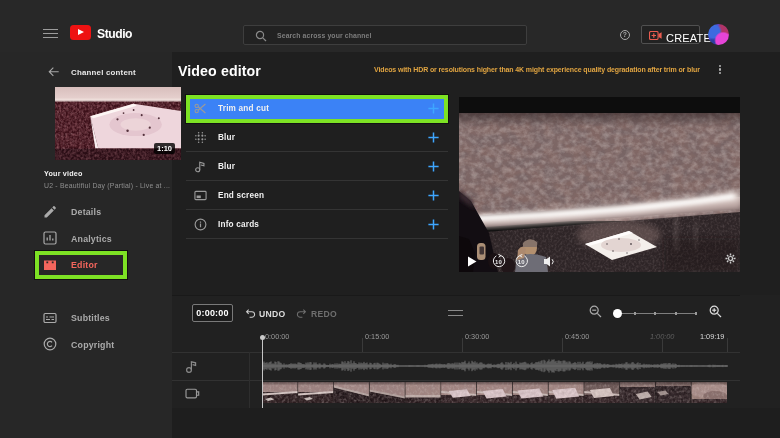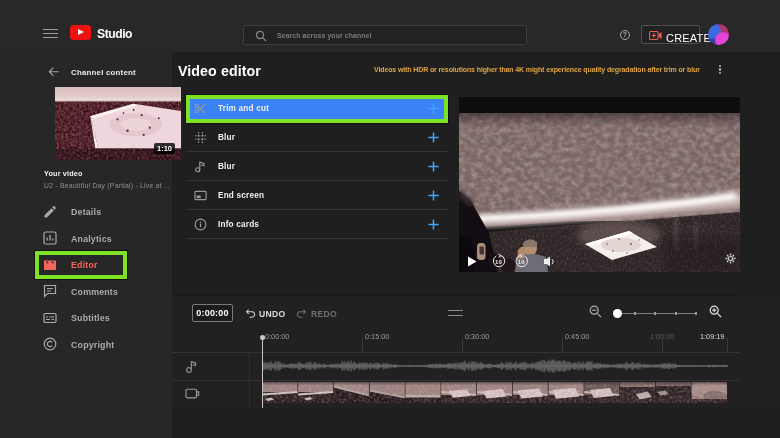--- a/index.html
+++ b/index.html
@@ -177,27 +177,20 @@
           <rect x="1" y="1" width="12" height="12" rx="1.5" fill="none" stroke="#aaa" stroke-width="1.2"></rect>
           <path d="M4.2 9.5 V6.5 M7 9.5 V4 M9.8 9.5 V7.5" stroke="#aaa" stroke-width="1.3"></path>
         </svg>
       <div class="lbl">Analytics</div>
     </div>
     <div class="navitem active" style="top:199.5px">
       <svg class="ic" viewBox="0 0 14 14">
           <path d="M1 3.5 h2.4 v1.8 h1.8 V3.5 h3.6 v1.8 h1.8 V3.5 H13 V12 H1 Z M1 3.5 v-1 h12 v1" fill="#f4655c"></path>
         </svg>
       <div class="lbl">Editor</div>
-    </div>
-    <div class="navitem" style="top:226px">
-      <svg class="ic" viewBox="0 0 14 14">
-          <path d="M1.5 1.5 h11 v8 h-8 l-3 3 Z" fill="none" stroke="#aaa" stroke-width="1.2"></path>
-          <path d="M4 4.5 h6 M4 7 h4" stroke="#aaa" stroke-width="1.1"></path>
-        </svg>
-      <div class="lbl">Comments</div>
     </div>
     <div class="navitem" style="top:252.5px">
       <svg class="ic" viewBox="0 0 14 14">
           <rect x="1" y="2.5" width="12" height="9" rx="1.2" fill="none" stroke="#aaa" stroke-width="1.2"></rect>
           <path d="M3 8.5 h4 M8.5 8.5 h2.5 M3 6 h2 M6.5 6 h4.5" stroke="#aaa" stroke-width="1.1"></path>
         </svg>
       <div class="lbl">Subtitles</div>
     </div>
     <div class="navitem" style="top:279px">
       <svg class="ic" viewBox="0 0 14 14">

